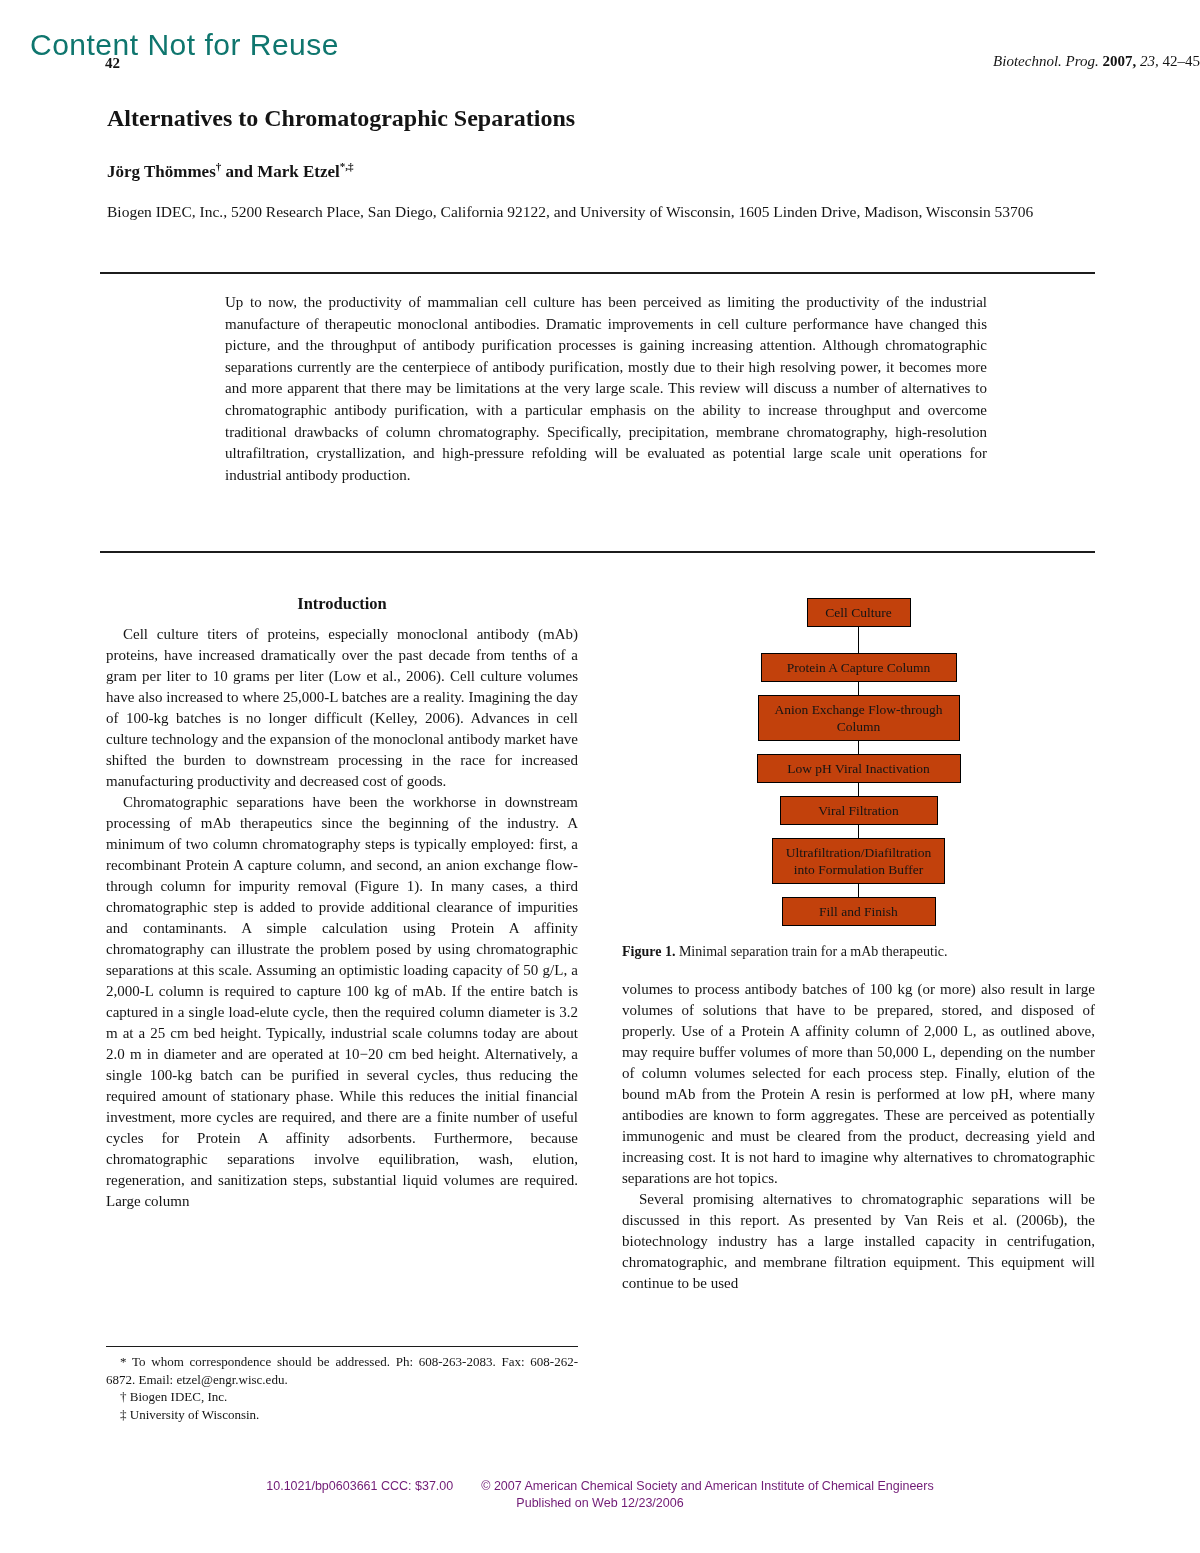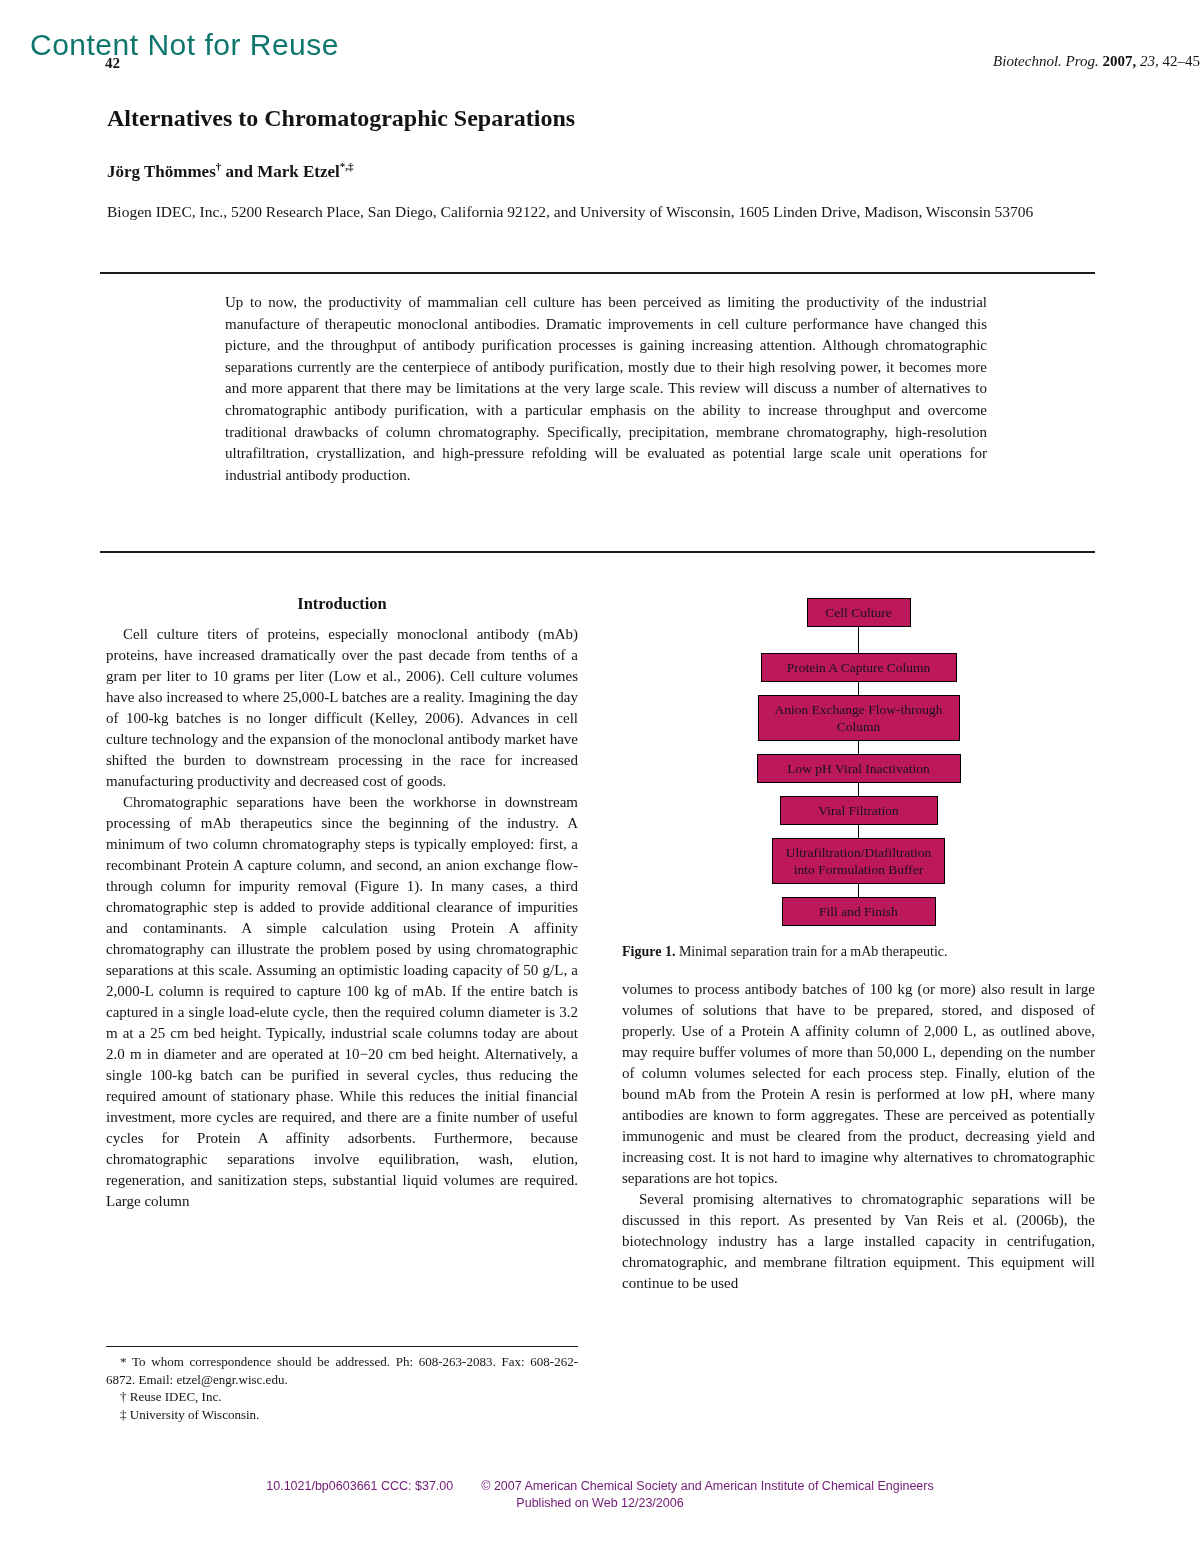--- a/index.html
+++ b/index.html
@@ -43,21 +43,21 @@
   .section-heading { text-align: center; font-size: 16.5px; font-weight: bold; margin: 2px 0 10px 0; }
   .para { font-size: 15px; line-height: 21px; text-align: justify; }
   .indent { text-indent: 17px; }
   .footnotes {
     position: absolute; left: 106px; top: 1346px; width: 472px;
     border-top: 1.5px solid #1c1c1c; padding-top: 6px;
   }
   .fn { font-size: 13px; line-height: 17.5px; text-indent: 14px; text-align: justify; }
   .flowchart { display: flex; flex-direction: column; align-items: center; padding-top: 6px; }
   .fbox {
-    border: 1.5px solid #000; background: #be185d; text-align: center;
+    border: 1.5px solid #000; background: #c2410c; text-align: center;
     font-size: 13.5px; line-height: 17px; padding: 5px 8px;
     display: flex; align-items: center; justify-content: center;
   }
   .fline { width: 1.5px; height: 13px; background: #000; }
   .w1 { width: 104px; }
   .w2 { width: 174px; }
   .w3 { width: 196px; }
   .w4 { width: 202px; }
   .w5 { width: 204px; }
   .w6 { width: 158px; }
@@ -94,21 +94,21 @@
   <div class="rule rule-bottom"></div>
 
   <div class="col-left">
     <h2 class="section-heading">Introduction</h2>
     <p class="para indent">Cell culture titers of proteins, especially monoclonal antibody (mAb) proteins, have increased dramatically over the past decade from tenths of a gram per liter to 10 grams per liter (Low et al., 2006). Cell culture volumes have also increased to where 25,000-L batches are a reality. Imagining the day of 100-kg batches is no longer difficult (Kelley, 2006). Advances in cell culture technology and the expansion of the monoclonal antibody market have shifted the burden to downstream processing in the race for increased manufacturing productivity and decreased cost of goods.</p>
     <p class="para indent">Chromatographic separations have been the workhorse in downstream processing of mAb therapeutics since the beginning of the industry. A minimum of two column chromatography steps is typically employed: first, a recombinant Protein A capture column, and second, an anion exchange flow-through column for impurity removal (Figure 1). In many cases, a third chromatographic step is added to provide additional clearance of impurities and contaminants. A simple calculation using Protein A affinity chromatography can illustrate the problem posed by using chromatographic separations at this scale. Assuming an optimistic loading capacity of 50 g/L, a 2,000-L column is required to capture 100 kg of mAb. If the entire batch is captured in a single load-elute cycle, then the required column diameter is 3.2 m at a 25 cm bed height. Typically, industrial scale columns today are about 2.0 m in diameter and are operated at 10−20 cm bed height. Alternatively, a single 100-kg batch can be purified in several cycles, thus reducing the required amount of stationary phase. While this reduces the initial financial investment, more cycles are required, and there are a finite number of useful cycles for Protein A affinity adsorbents. Furthermore, because chromatographic separations involve equilibration, wash, elution, regeneration, and sanitization steps, substantial liquid volumes are required. Large column</p>
   </div>
 
   <div class="footnotes">
     <p class="fn">* To whom correspondence should be addressed. Ph: 608-263-2083. Fax: 608-262-6872. Email: etzel@engr.wisc.edu.</p>
-    <p class="fn">† Reuse IDEC, Inc.</p>
+    <p class="fn">† Biogen IDEC, Inc.</p>
     <p class="fn">‡ University of Wisconsin.</p>
   </div>
 
   <div class="col-right">
 
     <div class="flowchart">
       <div class="fbox w1">Cell Culture</div>
       <div class="fline"></div>
       <div class="fline"></div>
       <div class="fbox w3">Protein A Capture Column</div>

